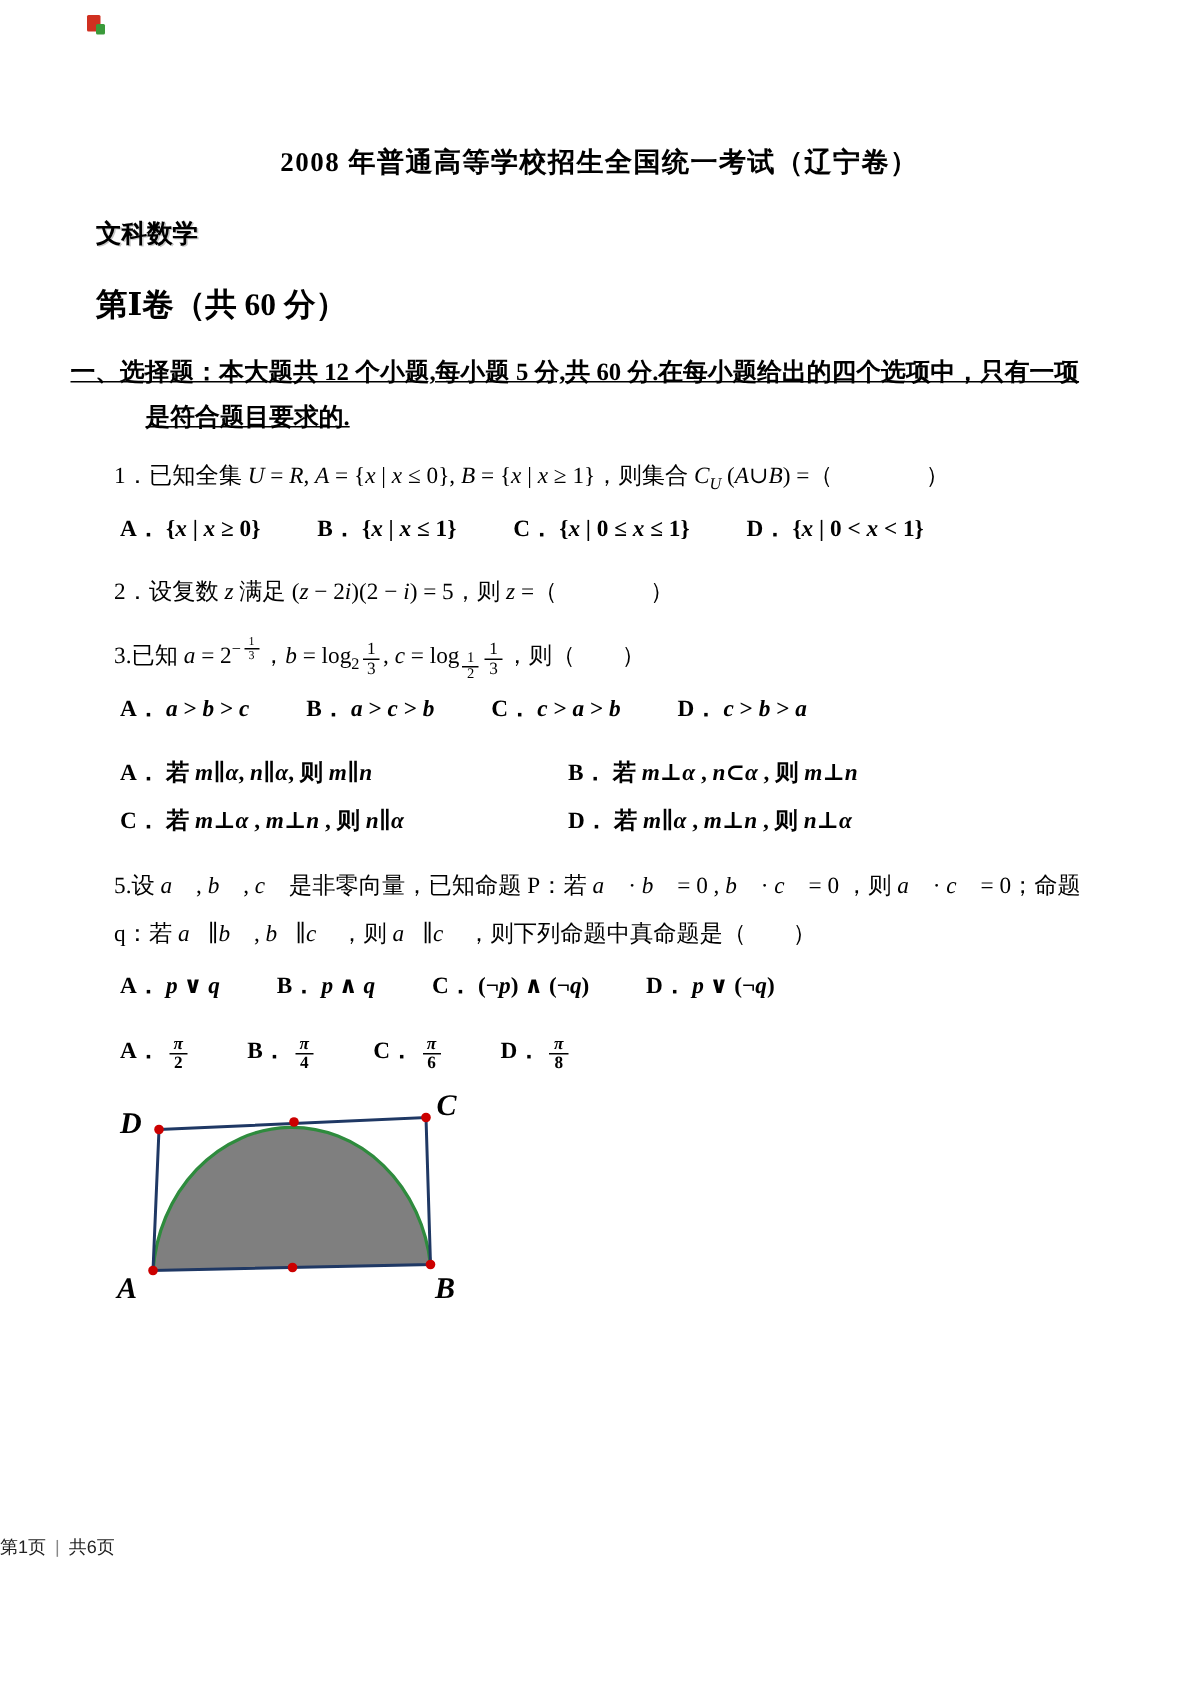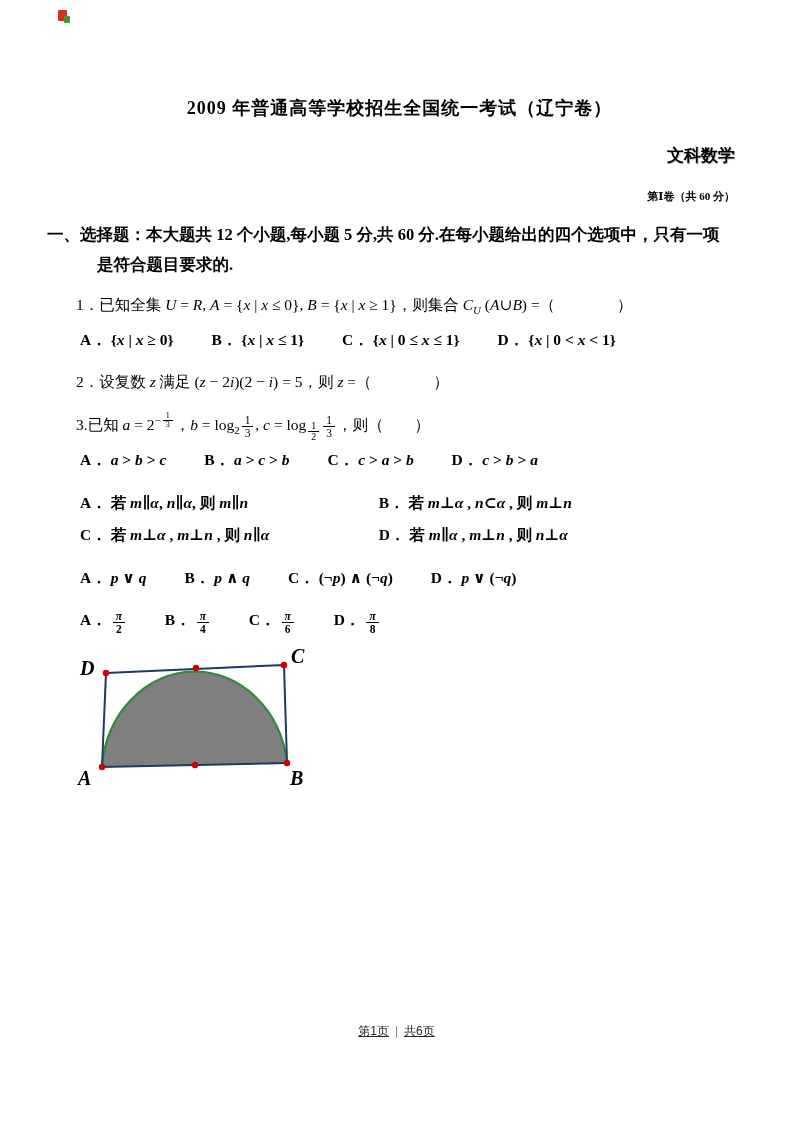--- a/index.html
+++ b/index.html
@@ -9,63 +9,62 @@
     margin:0 auto;
     background:#ffffff;
     color:#000;
     font-family:"Liberation Serif","DejaVu Serif",serif;
     box-sizing:border-box;
     padding:96px 58px 0 64px;
     overflow:hidden;
   }
   .corner-mark { position:absolute; top:8px; left:57px; width:14px; height:16px; }
   h1.title { text-align:center; font-size:18px; font-weight:bold; margin:0 0 24px 0; letter-spacing:1px; }
-  h2.subject { text-align:right; font-size:17px; font-weight:bold; margin:0 0 22px 0; text-shadow:1px 1px 0 #c9c9c9; }
-  h3.part { text-align:right; font-size:11px; font-weight:bold; margin:0 0 16px 0; }
+  h2.subject { text-align:left; font-size:17px; font-weight:bold; margin:0 0 22px 0; text-shadow:1px 1px 0 #c9c9c9; }
+  h3.part { text-align:left; font-size:21px; font-weight:bold; margin:0 0 16px 0; }
   .section-head {
     font-weight:bold; font-size:16.5px; line-height:1.8;
     margin:0 0 10px -17px;
-    padding-left:50px; text-indent:-50px;
+    padding-left:50px; text-indent:-50px;text-decoration:underline;
   }
   .questions { font-size:15.5px; }
   .question { margin:0 0 10px 0; }
   .stem { margin:0 0 2px 12px; line-height:2.1; }
   .options { margin:0 0 6px 16px; line-height:2.1;font-weight:bold; }
   .opt { display:inline-block; margin-right:34px; white-space:nowrap; }
   .options.cols2 .opt { width:45%; margin-right:0; }
   .opt-label { margin-right:4px; }
   i { font-style:italic; }
   sup, sub { font-size:0.7em; }
   sub { vertical-align:-0.35em; }
   .frac { display:inline-block; text-align:center; vertical-align:-0.62em; line-height:1.05; font-size:0.74em; margin:0 2px; }
   .frac > span { display:block; padding:0 3px; }
   .frac > span:first-child { border-bottom:1px solid #000; }
   sup .frac { vertical-align:-0.4em; }
   sub .frac { font-size:0.9em; }
   .figure-wrap { margin:4px 0 0 12px; width:236px; }
   .fig-label { font-style:italic; font-weight:bold; font-size:20px; font-family:"Liberation Serif","DejaVu Serif",serif; }
   .footer {
     position:absolute; left:0; right:0; bottom:70px;
-    text-align:center; font-size:12px; color:#222;
+    font-size:12px; color:#222;
     font-family:"Liberation Sans","DejaVu Sans",sans-serif;
-    text-decoration:underline;
   }
   .footer .sep { color:#888; margin:0 6px; }
 </style>
 </head>
 <body>
 
 <div class="page">
 
   <svg class="corner-mark" viewBox="0 0 14 16">
     <rect x="1" y="2" width="9" height="11" rx="1" fill="#d03020"></rect>
     <rect x="7" y="8" width="6" height="7" rx="1" fill="#3a9a3a"></rect>
   </svg>
 
-  <h1 class="title">2009 年普通高等学校招生全国统一考试（辽宁卷）</h1>
+  <h1 class="title">2008 年普通高等学校招生全国统一考试（辽宁卷）</h1>
   <h2 class="subject">文科数学</h2>
   <h3 class="part">第Ⅰ卷（共 60 分）</h3>
 
   <p class="section-head"><span>一、选择题：</span><span>本大题共 12 个小题,每小题 5 分,共 60 分.在每小题给出的四个选项中，只有一项是符合题目要求的.</span></p>
 
   <div class="questions">
 
     <div class="question">
       <p class="stem">1．已知全集 <i>U</i> = <i>R</i>, <i>A</i> = {<i>x</i> | <i>x</i> ≤ 0}, <i>B</i> = {<i>x</i> | <i>x</i> ≥ 1}，则集合 <i>C</i><sub><i>U</i></sub> (<i>A</i>∪<i>B</i>) =（　　　　）</p>
       <p class="options">
@@ -93,20 +92,21 @@
     <div class="question">
       <p class="options cols2">
         <span class="opt"><span class="opt-label">A．</span><span class="opt-text">若 <i>m</i>∥<i>α</i>, <i>n</i>∥<i>α</i>, 则 <i>m</i>∥<i>n</i></span></span>
         <span class="opt"><span class="opt-label">B．</span><span class="opt-text">若 <i>m</i>⊥<i>α</i> , <i>n</i>⊂<i>α</i> , 则 <i>m</i>⊥<i>n</i></span></span>
         <span class="opt"><span class="opt-label">C．</span><span class="opt-text">若 <i>m</i>⊥<i>α</i> , <i>m</i>⊥<i>n</i> , 则 <i>n</i>∥<i>α</i></span></span>
         <span class="opt"><span class="opt-label">D．</span><span class="opt-text">若 <i>m</i>∥<i>α</i> , <i>m</i>⊥<i>n</i> , 则 <i>n</i>⊥<i>α</i></span></span>
       </p>
     </div>
 
     <div class="question">
+      <p class="stem">5.设 <i>a⃗</i> , <i>b⃗</i> , <i>c⃗</i> 是非零向量，已知命题 P：若 <i>a⃗</i> · <i>b⃗</i> = 0 , <i>b⃗</i> · <i>c⃗</i> = 0 ，则 <i>a⃗</i> · <i>c⃗</i> = 0；命题 q：若 <i>a⃗</i>∥<i>b⃗</i> , <i>b⃗</i>∥<i>c⃗</i> ，则 <i>a⃗</i>∥<i>c⃗</i> ，则下列命题中真命题是（　　）</p>
       <p class="options">
         <span class="opt"><span class="opt-label">A．</span><span class="opt-text"><i>p</i> ∨ <i>q</i></span></span>
         <span class="opt"><span class="opt-label">B．</span><span class="opt-text"><i>p</i> ∧ <i>q</i></span></span>
         <span class="opt"><span class="opt-label">C．</span><span class="opt-text">(¬<i>p</i>) ∧ (¬<i>q</i>)</span></span>
         <span class="opt"><span class="opt-label">D．</span><span class="opt-text"><i>p</i> ∨ (¬<i>q</i>)</span></span>
       </p>
     </div>
 
     <div class="question">
       <p class="options">

